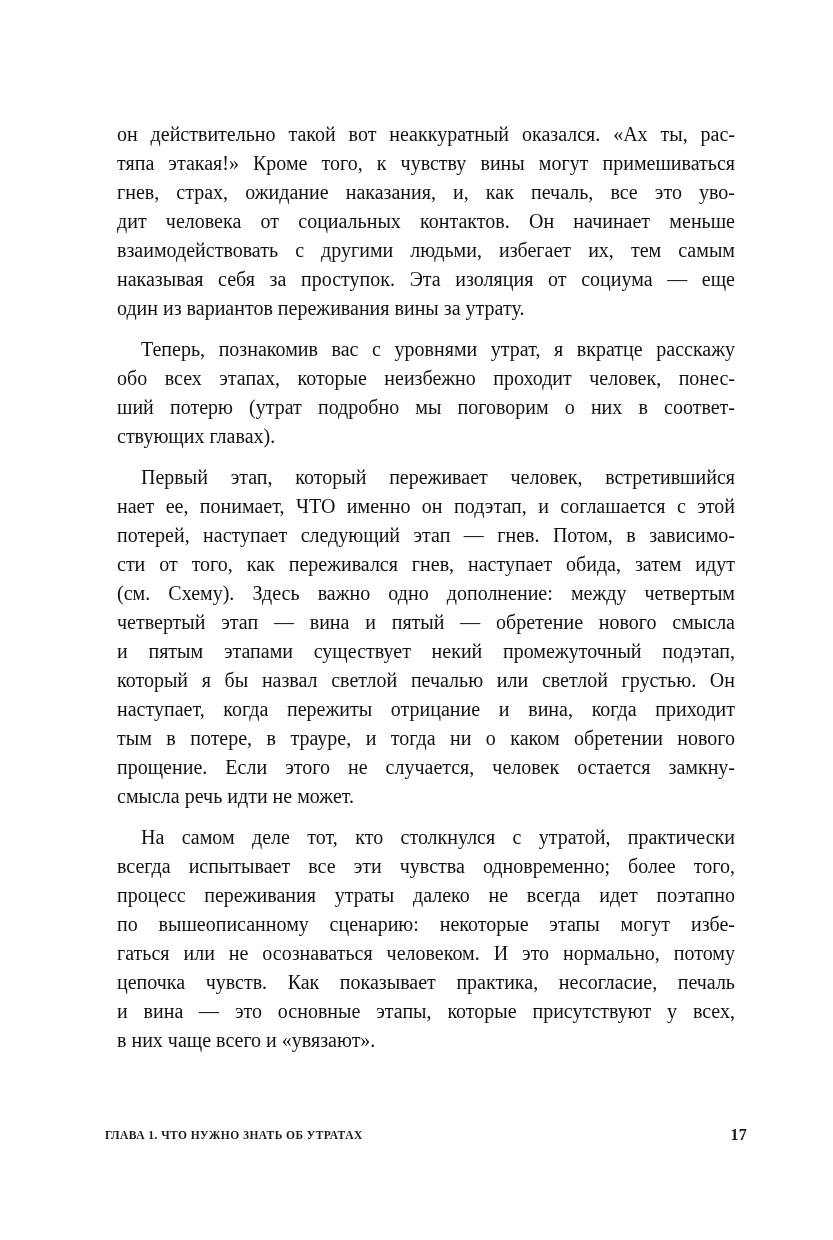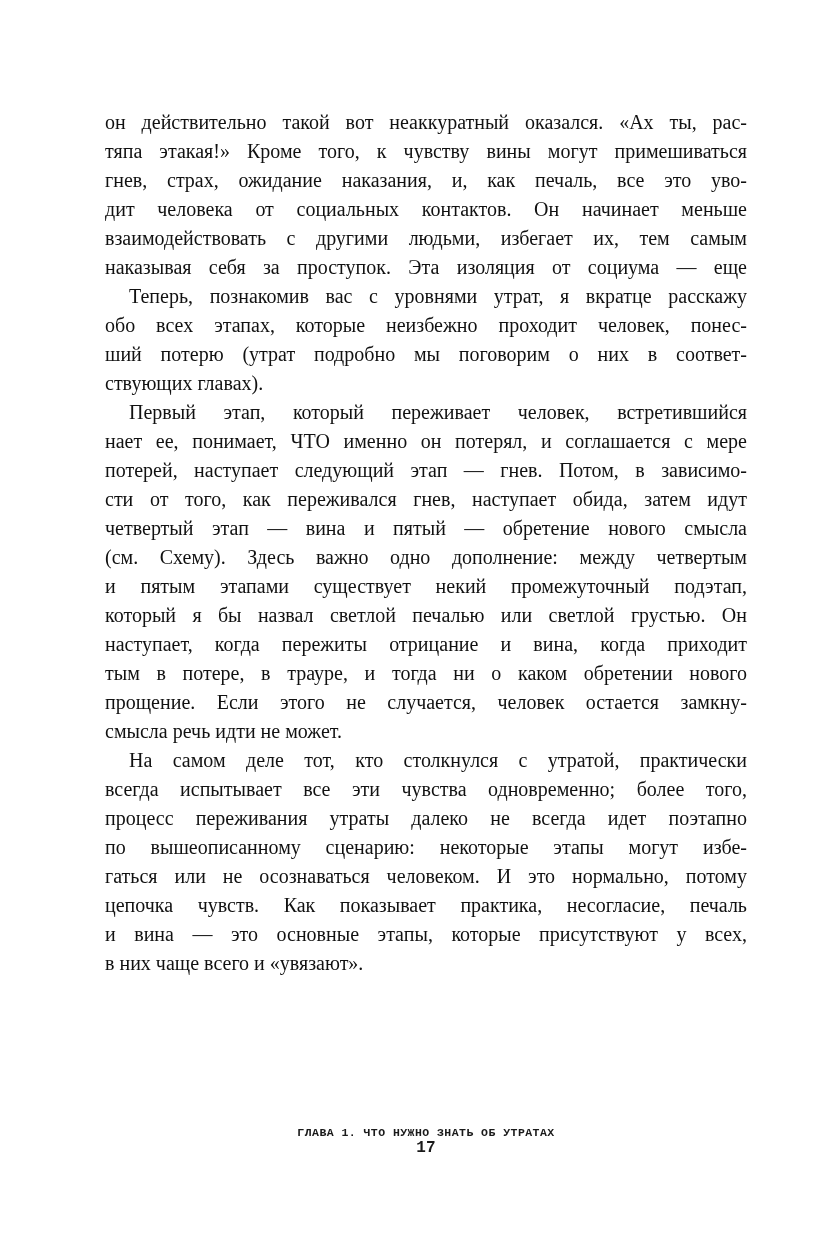--- a/index.html
+++ b/index.html
@@ -17,43 +17,42 @@
   .text-block {
     position: absolute;
     left: 105px;
     top: 108px;
     width: 642px;
     font-family: "Liberation Serif", "DejaVu Serif", serif;
     font-size: 20px;
     line-height: 29px;
     color: #111111;
   }
-  .paragraph { margin: 0; padding: 0; }
+  .paragraph { margin: 12px; padding: 0; }
   .text-line {
     text-align: justify;
     text-align-last: justify;
     white-space: normal;
   }
   .text-line.last-line {
     text-align-last: left;
   }
   .text-line.first-line.indented {
     text-indent: 24px;
   }
   .footer {
     position: absolute;
     left: 105px;
     width: 642px;
     top: 1126px;
     display: flex;
     justify-content: space-between;
     align-items: center;
-    font-family: Liberation Mono, monospace;
+    font-family: Liberation Serif, serif;
     color: #1a1a1a;
-    flex-direction: column;
   }
   .footer .chapter {
     font-size: 11.5px;
     font-weight: bold;
     letter-spacing: 0.45px;
     text-transform: uppercase;
   }
   .footer .pagenum {
     font-size: 16px;
     font-weight: bold;
@@ -67,34 +66,35 @@
 <div class="page">
 
   <main class="text-block" id="text-block">
       <div class="paragraph">
         <div class="text-line first-line">он действительно такой вот неаккуратный оказался. «Ах ты, рас-</div>
         <div class="text-line">тяпа этакая!» Кроме того, к чувству вины могут примешиваться</div>
         <div class="text-line">гнев, страх, ожидание наказания, и, как печаль, все это уво-</div>
         <div class="text-line">дит человека от социальных контактов. Он начинает меньше</div>
         <div class="text-line">взаимодействовать с другими людьми, избегает их, тем самым</div>
         <div class="text-line">наказывая себя за проступок. Эта изоляция от социума — еще</div>
+        <div class="text-line last-line">один из вариантов переживания вины за утрату.</div>
       </div>
       <div class="paragraph">
         <div class="text-line first-line indented">Теперь, познакомив вас с уровнями утрат, я вкратце расскажу</div>
         <div class="text-line">обо всех этапах, которые неизбежно проходит человек, понес-</div>
         <div class="text-line">ший потерю (утрат подробно мы поговорим о них в соответ-</div>
         <div class="text-line last-line">ствующих главах).</div>
       </div>
       <div class="paragraph">
         <div class="text-line first-line indented">Первый этап, который переживает человек, встретившийся</div>
-        <div class="text-line">нает ее, понимает, ЧТО именно он потерял, и соглашается с мере</div>
+        <div class="text-line">нает ее, понимает, ЧТО именно он подэтап, и соглашается с этой</div>
         <div class="text-line">потерей, наступает следующий этап — гнев. Потом, в зависимо-</div>
         <div class="text-line">сти от того, как переживался гнев, наступает обида, затем идут</div>
+        <div class="text-line">(см. Схему). Здесь важно одно дополнение: между четвертым</div>
         <div class="text-line">четвертый этап — вина и пятый — обретение нового смысла</div>
-        <div class="text-line">(см. Схему). Здесь важно одно дополнение: между четвертым</div>
         <div class="text-line">и пятым этапами существует некий промежуточный подэтап,</div>
         <div class="text-line">который я бы назвал светлой печалью или светлой грустью. Он</div>
         <div class="text-line">наступает, когда пережиты отрицание и вина, когда приходит</div>
         <div class="text-line">тым в потере, в трауре, и тогда ни о каком обретении нового</div>
         <div class="text-line">прощение. Если этого не случается, человек остается замкну-</div>
         <div class="text-line last-line">смысла речь идти не может.</div>
       </div>
       <div class="paragraph">
         <div class="text-line first-line indented">На самом деле тот, кто столкнулся с утратой, практически</div>
         <div class="text-line">всегда испытывает все эти чувства одновременно; более того,</div>

